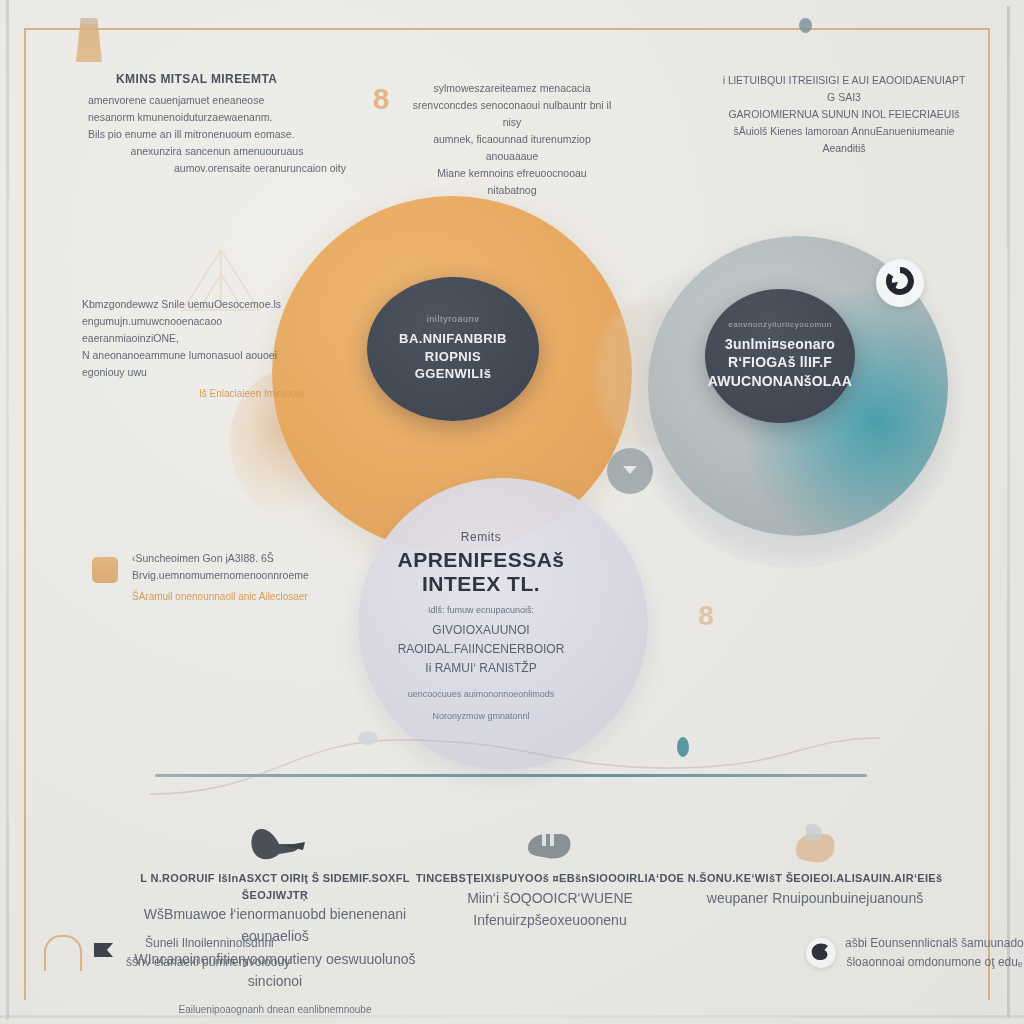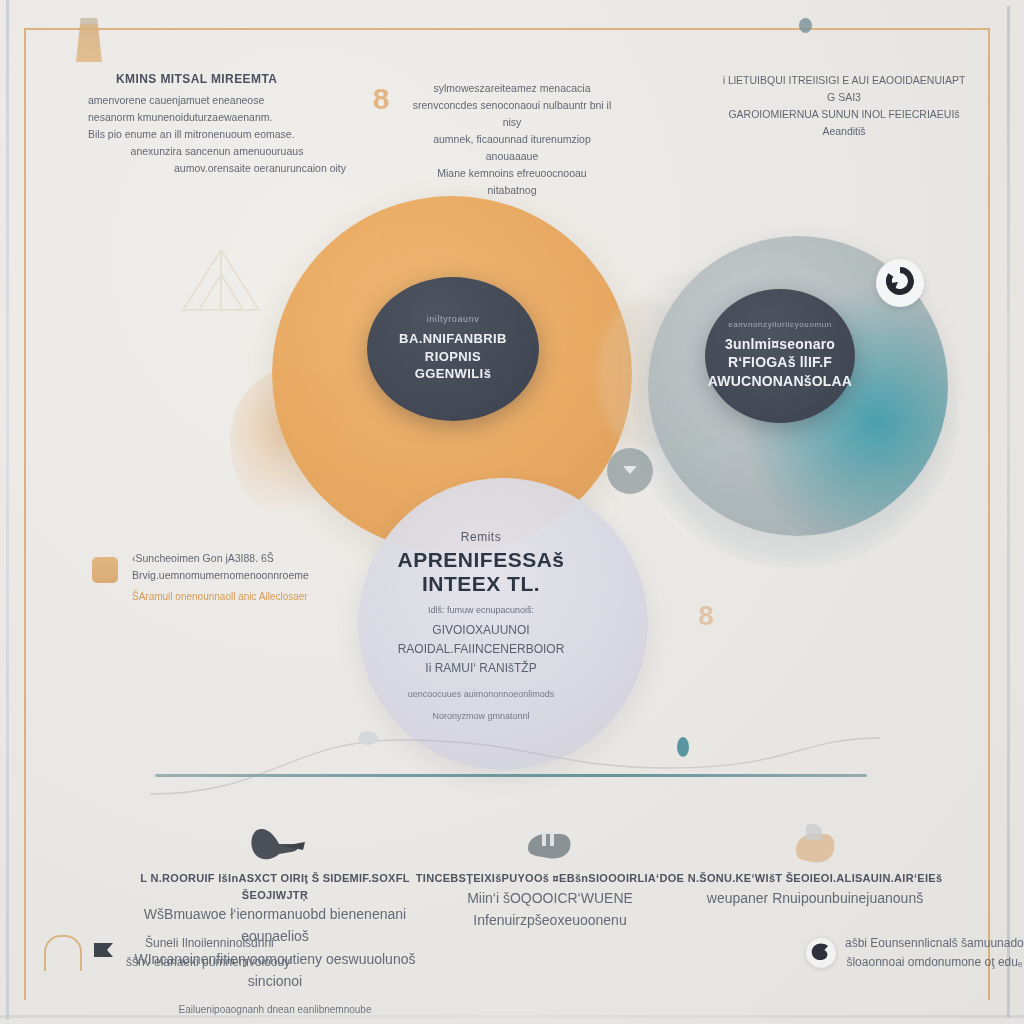--- a/index.html
+++ b/index.html
@@ -316,23 +316,30 @@
   <div class="tblock ta-center" id="tb-top-mid">
     <div class="tb-line">sylmoweszareiteamez menacacia</div>
     <div class="tb-line">srenvconcdes senoconaoui nulbauntr bni il nisy</div>
     <div class="tb-line">aumnek, ficaounnad iturenumziop anouaaaue</div>
     <div class="tb-line">Miane kemnoins efreuoocnooau nitabatnog</div>
   </div>
 
   <div class="tblock ta-center" id="tb-top-right">
     <div class="tb-line">i LlETUIBQUI ITREIISIGI E AUI EAOOIDAENUIAPT G SAI3</div>
     <div class="tb-line">GAROIOMIERNUA SUNUN INOL FEIECRIAEUIš</div>
+    <div class="tb-line">šÄuiolš Kienes lamoroan AnnuEanueniumeanie</div>
     <div class="tb-line">Aeanditiš</div>
   </div>
 
+  <div class="tblock ta-left" id="tb-mid-left">
+    <div class="tb-line">Kbmzgondewwz Snile uemuOesocemoe.ls</div>
+    <div class="tb-line">engumujn.umuwcnooenacaoo eaeranmiaoinziONE,</div>
+    <div class="tb-line">N aneonanoeammune lumonasuol aouoei egoniouy uwu</div>
+    <div class="tb-accent-orange ta-right">lš Enlaciaieen Iminiouoi</div>
+  </div>
 
   <div class="icon-sq-orange"></div>
   <div class="tblock ta-left" id="tb-lower-left">
     <div class="tb-line">‹Suncheoimen Gon įA3I88. 6Š</div>
     <div class="tb-line">Brvig.uemnomumernomenoonnroeme</div>
     <div class="tb-accent-orange">ŠAramuil onenounnaoll anic Aileclosaer</div>
   </div>
 
   <div class="icon-orange-digit2">8</div>
 

